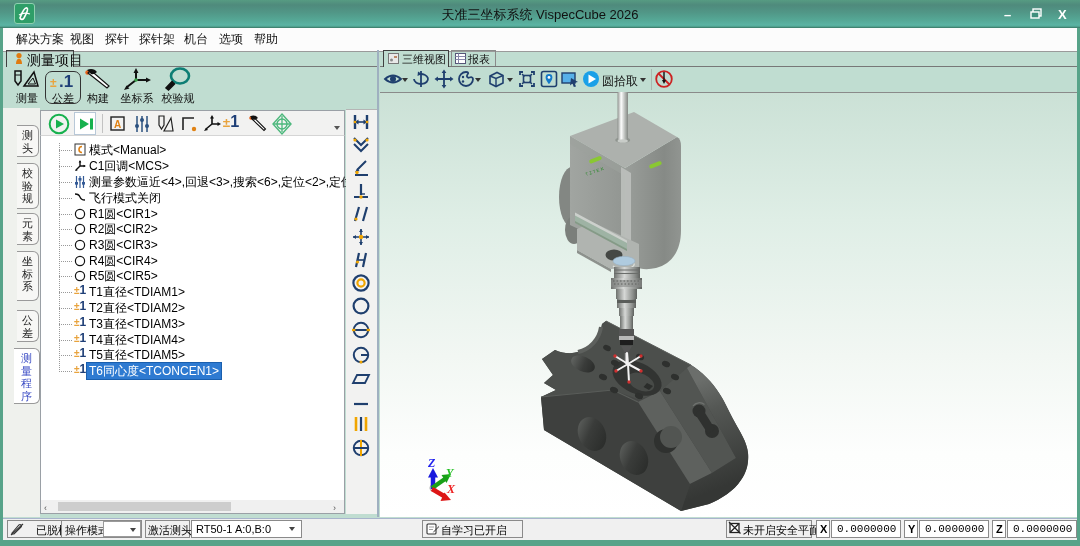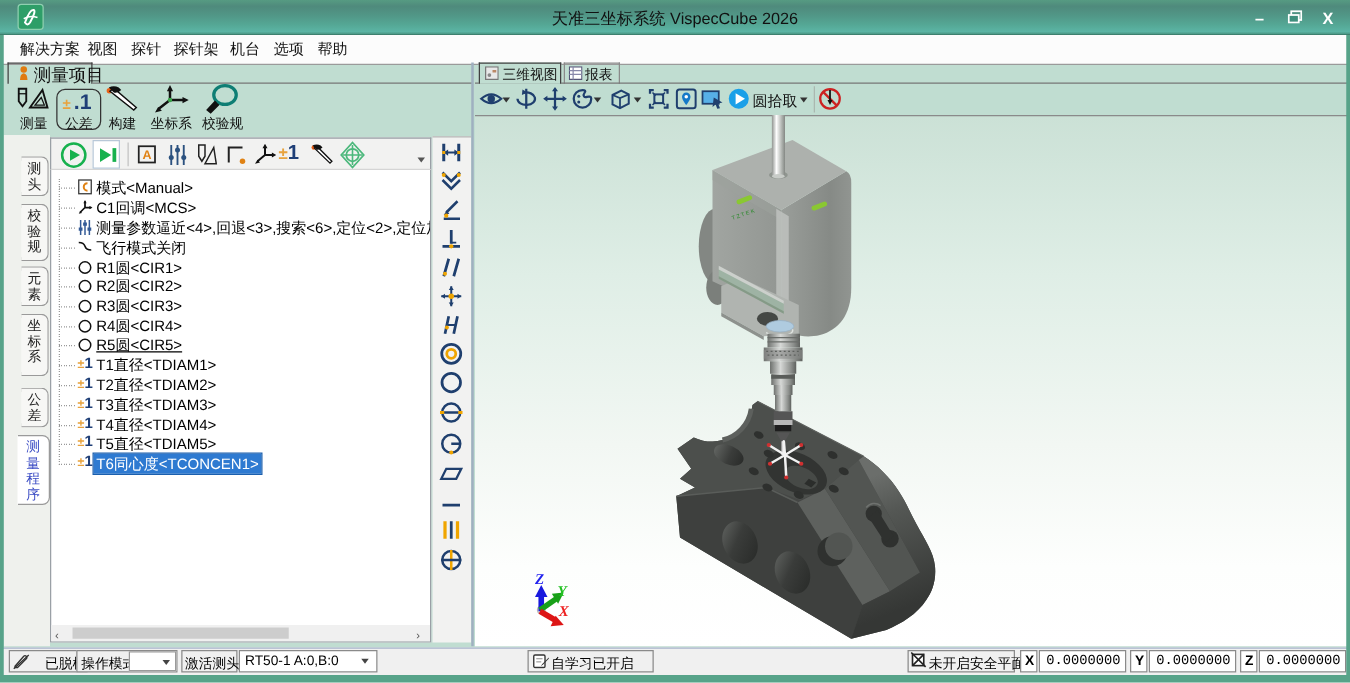--- a/index.html
+++ b/index.html
@@ -158,21 +158,21 @@
 <div id="ltabarea" class="abs"></div>
 <div class="vtab" style="top:125px;height:32px;"><span>测头</span></div>
 <div class="vtab" style="top:163px;height:46px;"><span>校验规</span></div>
 <div class="vtab" style="top:213px;height:32px;"><span>元素</span></div>
 <div class="vtab" style="top:251px;height:50px;"><span>坐标系</span></div>
 <div class="vtab" style="top:310px;height:32px;"><span>公差</span></div>
 <div class="vtab" style="left:14px;top:348px;height:56px;width:26px;color:#3a4bc4;background:#fff;"><span>测量程序</span></div>
 
 <div id="treepanel" class="abs"></div>
 <div id="treetoolbar" class="abs"></div>
-<div id="treerows" style="position:absolute;left:0;top:0;width:344px;height:500px;overflow:hidden;">
+<div id="treerows" style="position:absolute;left:12px;top:0;width:344px;height:500px;overflow:hidden;">
 <div class="abs" style="left:47px;top:143px;width:1px;height:229px;background-image:repeating-linear-gradient(#999 0 1px,transparent 1px 2px);"></div>
 <div class="abs" style="left:47px;top:150px;width:13px;height:1px;background-image:repeating-linear-gradient(90deg,#999 0 1px,transparent 1px 2px);box-shadow:0 17px #fff0,0 0 #fff0;"></div>
 <div class="abs" style="left:47px;top:166px;width:13px;height:1px;background-image:repeating-linear-gradient(90deg,#999 0 1px,transparent 1px 2px);"></div>
 <div class="abs" style="left:47px;top:182px;width:13px;height:1px;background-image:repeating-linear-gradient(90deg,#999 0 1px,transparent 1px 2px);"></div>
 <div class="abs" style="left:47px;top:198px;width:13px;height:1px;background-image:repeating-linear-gradient(90deg,#999 0 1px,transparent 1px 2px);"></div>
 <div class="abs" style="left:47px;top:214px;width:13px;height:1px;background-image:repeating-linear-gradient(90deg,#999 0 1px,transparent 1px 2px);"></div>
 <div class="abs" style="left:47px;top:229px;width:13px;height:1px;background-image:repeating-linear-gradient(90deg,#999 0 1px,transparent 1px 2px);"></div>
 <div class="abs" style="left:47px;top:245px;width:13px;height:1px;background-image:repeating-linear-gradient(90deg,#999 0 1px,transparent 1px 2px);"></div>
 <div class="abs" style="left:47px;top:261px;width:13px;height:1px;background-image:repeating-linear-gradient(90deg,#999 0 1px,transparent 1px 2px);"></div>
 <div class="abs" style="left:47px;top:276px;width:13px;height:1px;background-image:repeating-linear-gradient(90deg,#999 0 1px,transparent 1px 2px);"></div>
@@ -215,21 +215,21 @@
       <circle cx="7" cy="7" r="4.6" stroke="#111" stroke-width="1.2" fill="none"></circle>
     </svg>
 <div class="trow" style="left:77px;top:237px;">R3圆&lt;CIR3&gt;</div>
 <svg class="abs" style="left:61px;top:254px;" width="14" height="14">
       <circle cx="7" cy="7" r="4.6" stroke="#111" stroke-width="1.2" fill="none"></circle>
     </svg>
 <div class="trow" style="left:77px;top:253px;">R4圆&lt;CIR4&gt;</div>
 <svg class="abs" style="left:61px;top:269px;" width="14" height="14">
       <circle cx="7" cy="7" r="4.6" stroke="#111" stroke-width="1.2" fill="none"></circle>
     </svg>
-<div class="trow" style="left:77px;top:268px;text-decoration:underline;">R5圆&lt;CIR5&gt;</div>
+<div class="trow" style="left:77px;top:268px;">R5圆&lt;CIR5&gt;</div>
 <div class="abs pmone" style="left:62px;top:285px;"><i>±</i><b>1</b></div>
 <div class="trow" style="left:77px;top:284px;">T1直径&lt;TDIAM1&gt;</div>
 <div class="abs pmone" style="left:62px;top:301px;"><i>±</i><b>1</b></div>
 <div class="trow" style="left:77px;top:300px;">T2直径&lt;TDIAM2&gt;</div>
 <div class="abs pmone" style="left:62px;top:317px;"><i>±</i><b>1</b></div>
 <div class="trow" style="left:77px;top:316px;">T3直径&lt;TDIAM3&gt;</div>
 <div class="abs pmone" style="left:62px;top:333px;"><i>±</i><b>1</b></div>
 <div class="trow" style="left:77px;top:332px;">T4直径&lt;TDIAM4&gt;</div>
 <div class="abs pmone" style="left:62px;top:348px;"><i>±</i><b>1</b></div>
 <div class="trow" style="left:77px;top:347px;">T5直径&lt;TDIAM5&gt;</div>

